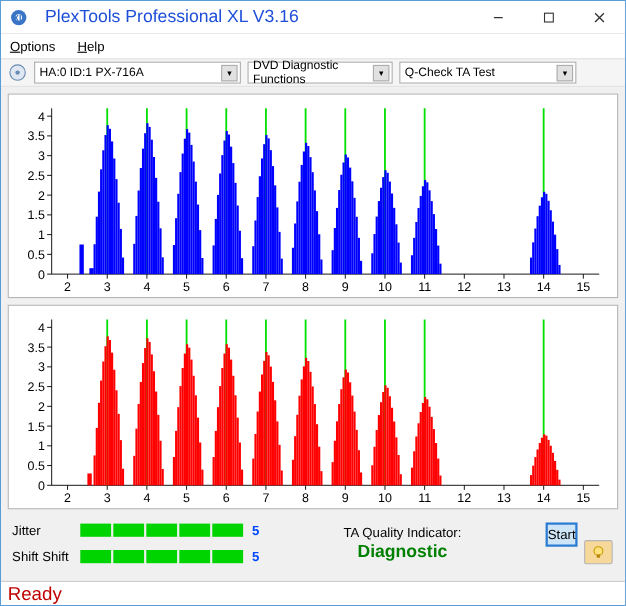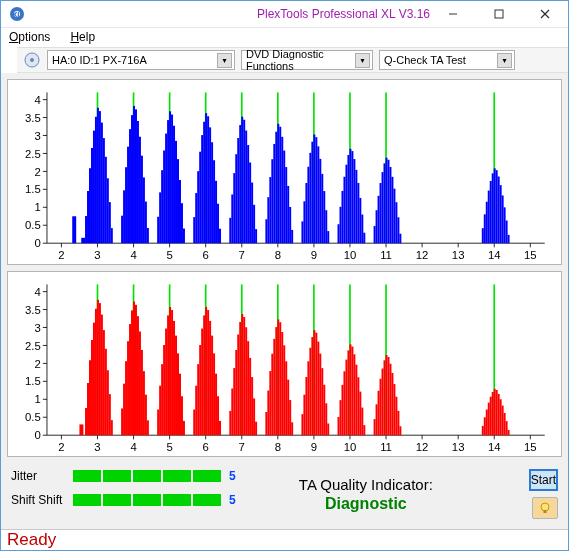--- a/index.html
+++ b/index.html
@@ -1,49 +1,49 @@
 <!DOCTYPE html>
 <html><head>
 <meta charset="utf-8">
 <style>
 * { box-sizing: border-box; margin: 0; padding: 0; }
 body { font-family: "Segoe UI", Tahoma, sans-serif; font-size: 12px; background: #fff; width: 569px; height: 551px; overflow: hidden; }
 .window { width: 569px; height: 551px; border: 1px solid #5a9cd6; display: flex; flex-direction: column; }
 .titlebar { height: 30px; background: #fff; display: flex; align-items: center; padding-left: 8px; border-bottom: 1px solid #e8e8e8; }
 .titlebar-icon { width: 16px; height: 16px; margin-right: 16px; }
-.titlebar-text { flex: 1; font-size: 12px; color: #a21caf; text-align: right; }
+.titlebar-text { flex: 1; font-size: 16px; color: #1d4ed8; }
 .win-btns { display: flex; height: 100%; }
 .win-btn { width: 46px; height: 100%; display: flex; align-items: center; justify-content: center; color: #555; font-size: 14px; }
 .win-btn.close { width: 46px; }
 .menubar { height: 22px; display: flex; align-items: center; padding-left: 8px; gap: 20px; background: #fff; }
 .menu-item { font-size: 12px; color: #000; }
 .menu-item .ul { text-decoration: underline; }
-.toolbar { height: 26px; display: flex; align-items: center; padding: 2px 6px; gap: 6px; background: #f5f5f5; border-top: 1px solid #e0e0e0; border-bottom: 1px solid #e0e0e0; margin-left: 16px; }
+.toolbar { height: 26px; display: flex; align-items: center; padding: 2px 6px; gap: 6px; background: #f5f5f5; border-top: 1px solid #e0e0e0; border-bottom: 1px solid #e0e0e0; }
 .drive-icon { width: 18px; height: 18px; }
 .combo { height: 20px; border: 1px solid #adadad; background: #fff; display: flex; align-items: center; padding: 0 4px; font-size: 11px; position: relative; }
 .combo .arrow { position: absolute; right: 2px; top: 2px; width: 15px; height: 15px; background: #e1e1e1; border: 1px solid #adadad; display: flex; align-items: center; justify-content: center; font-size: 8px; }
 .combo1 { width: 188px; }
 .combo2 { width: 132px; }
-.combo3 { width: 136px; align-items: center; }
+.combo3 { width: 161px; align-items: center; }
 .content { flex: 1; padding: 6px; background: #f0f0f0; display: flex; flex-direction: column; }
 .chart-panel { background: #fff; border: 1px solid #b5b5b5; padding: 6px 8px 2px 8px; margin-bottom: 6px; position: relative; height: 186px; }
 .chart-svg { width: 100%; height: 100%; }
 .axis-tick { font-size: 11px; fill: #000; }
 .bottom-area { display: flex; padding: 6px 4px 4px 4px; }
 .meters { display: flex; flex-direction: column; gap: 10px; }
 .meter-row { display: flex; align-items: center; }
 .meter-label { width: 62px; text-align: left; font-size: 12px; color: #000; padding-right: 8px; }
 .meter-bar { display: flex; gap: 2px; }
 .seg { width: 28px; height: 12px; background: #c8c8c8; }
 .seg.on { background: #00d400; }
 .meter-val { margin-left: 8px; color: #0048ff; font-weight: 600; font-size: 12px; }
 .ta-block { flex: 1; display: flex; flex-direction: column; align-items: center; justify-content: center; }
-.ta-label { font-size: 15px; color: #000; }
+.ta-label { font-size: 12px; color: #000; }
 .ta-value { font-size: 16px; font-weight: 700; color: #008000; margin-top: 2px; }
-.btns { display: flex; flex-direction: column; gap: 6px; width: 62px; align-items: flex-end; }
+.btns { display: flex; flex-direction: row; gap: 6px; width: 62px; align-items: flex-start; }
 .btn { height: 22px; border: 1px solid #7a7a7a; background: #e1e1e1; font-size: 12px; display: flex; align-items: center; justify-content: center; }
 .btn.start { background: #cde5f7; border: 2px solid #2a7bd1; }
 .icon-btn { width: 26px; height: 22px; align-self: flex-end; border: 1px solid #b5b5b5; background: #f5d89a; border-radius: 2px; display: flex; align-items: center; justify-content: center; font-size: 11px; }
 .statusbar { height: 22px; border-top: 1px solid #c8c8c8; display: flex; align-items: center; padding-left: 6px; font-size: 17px; color: #c00000; background: #fff; text-align: right; }
 </style>
 </head>
 <body>
 
 <div class="window">
 

